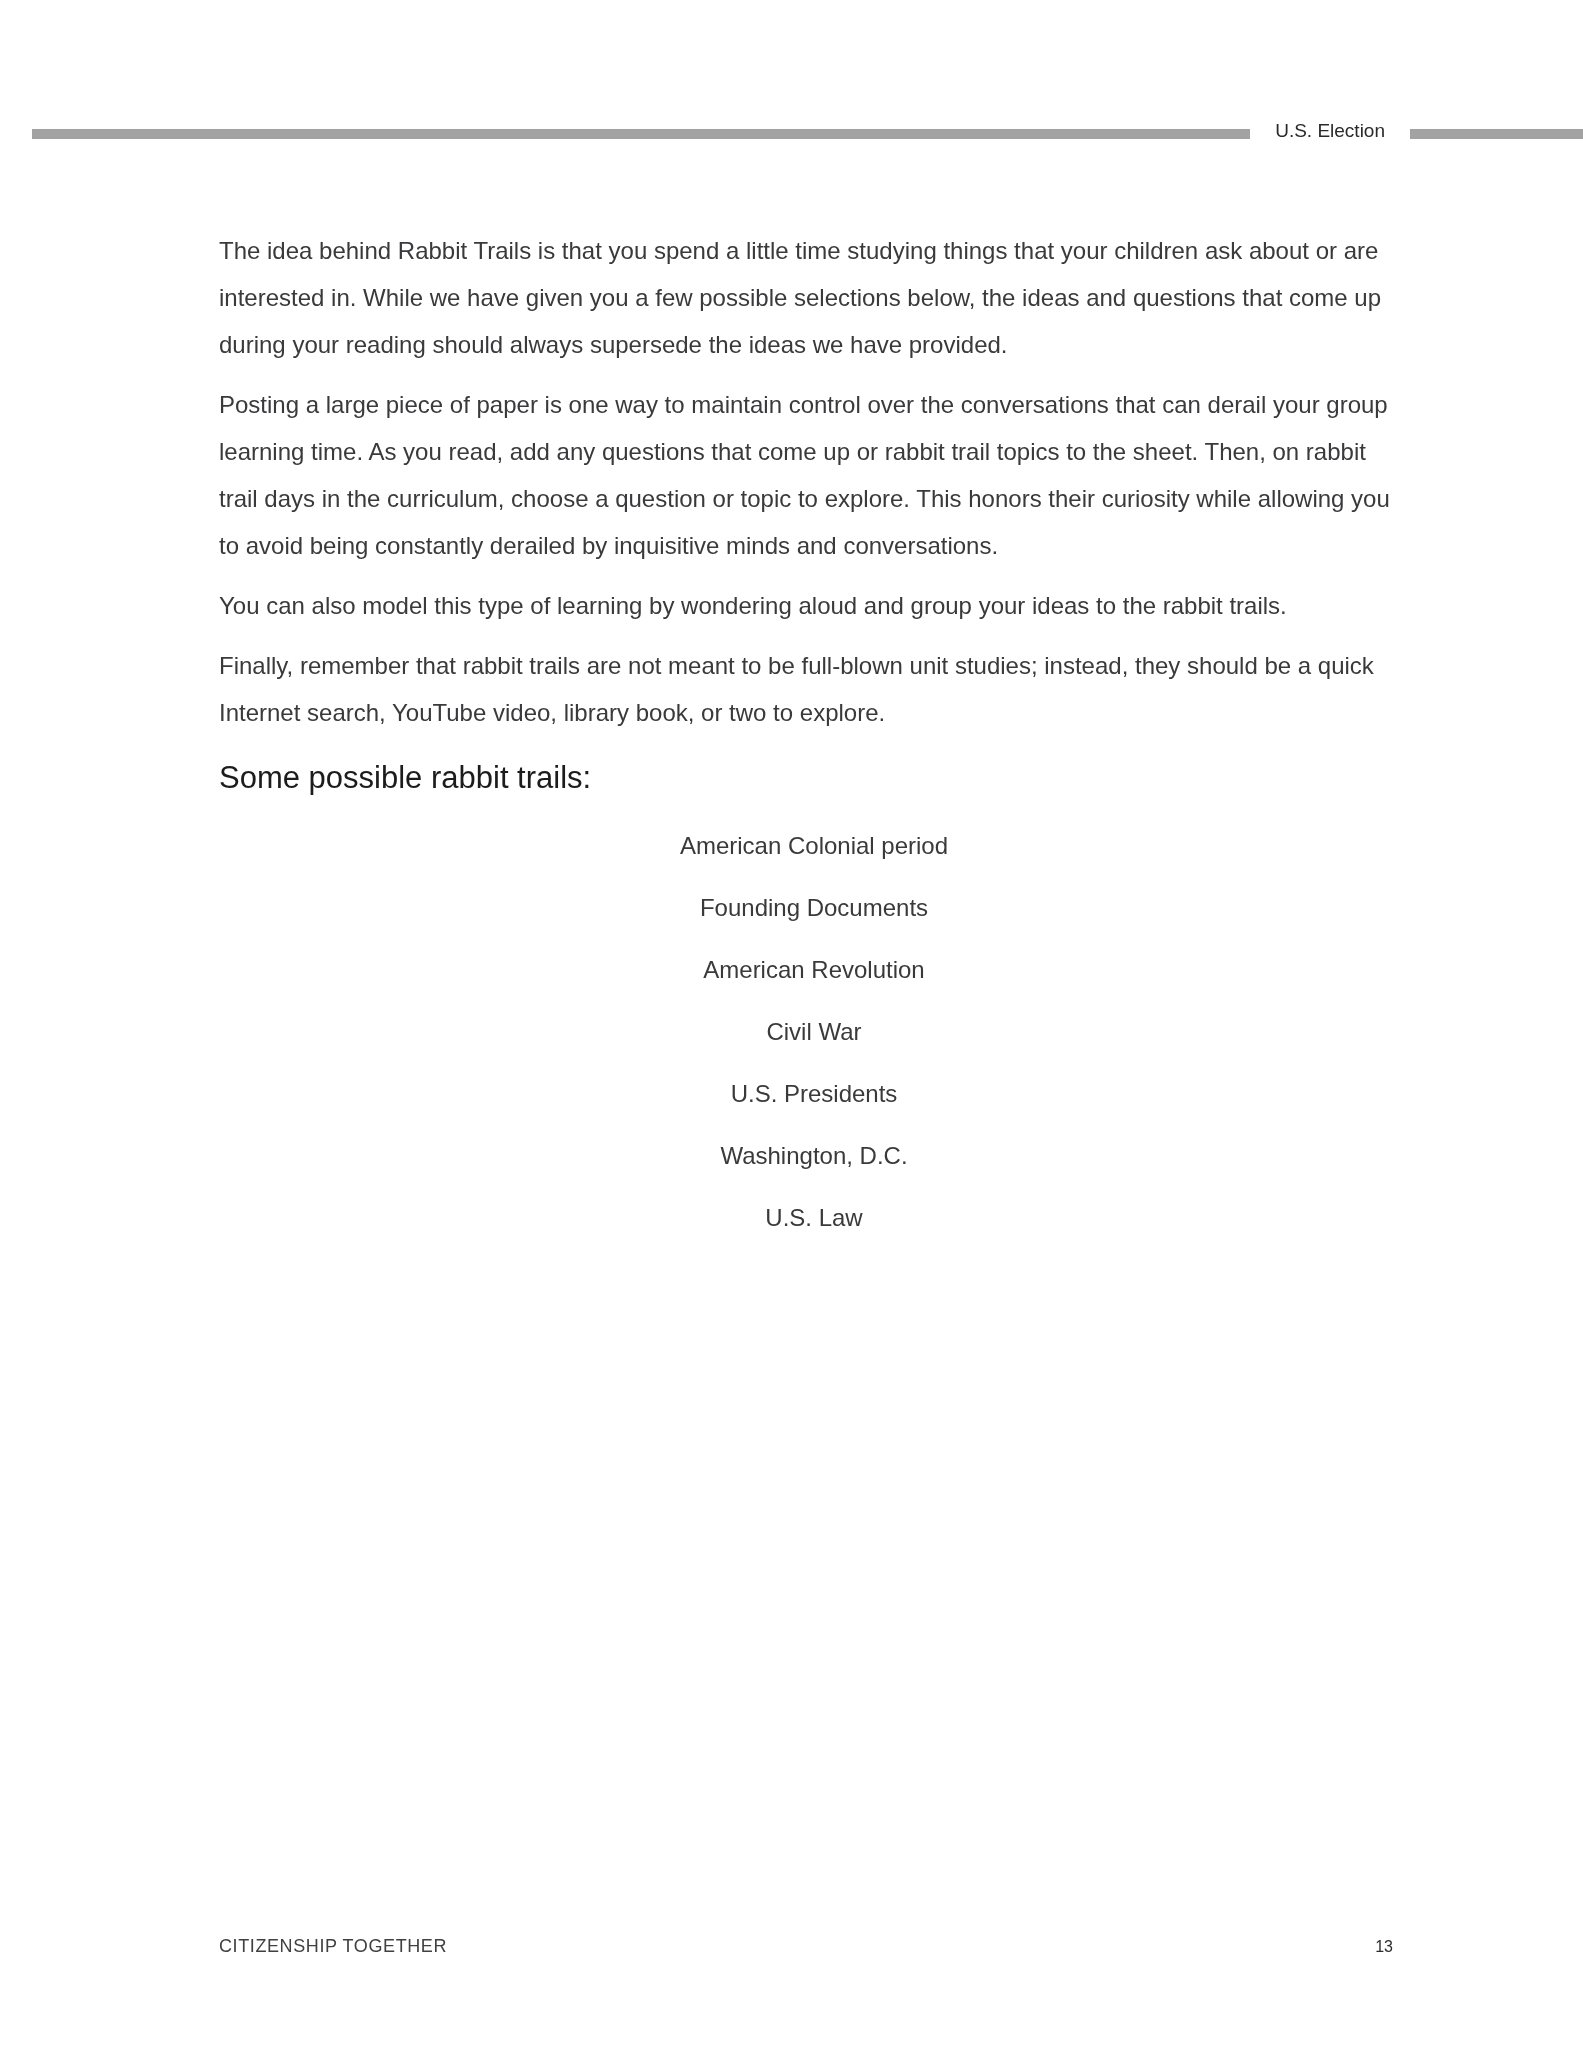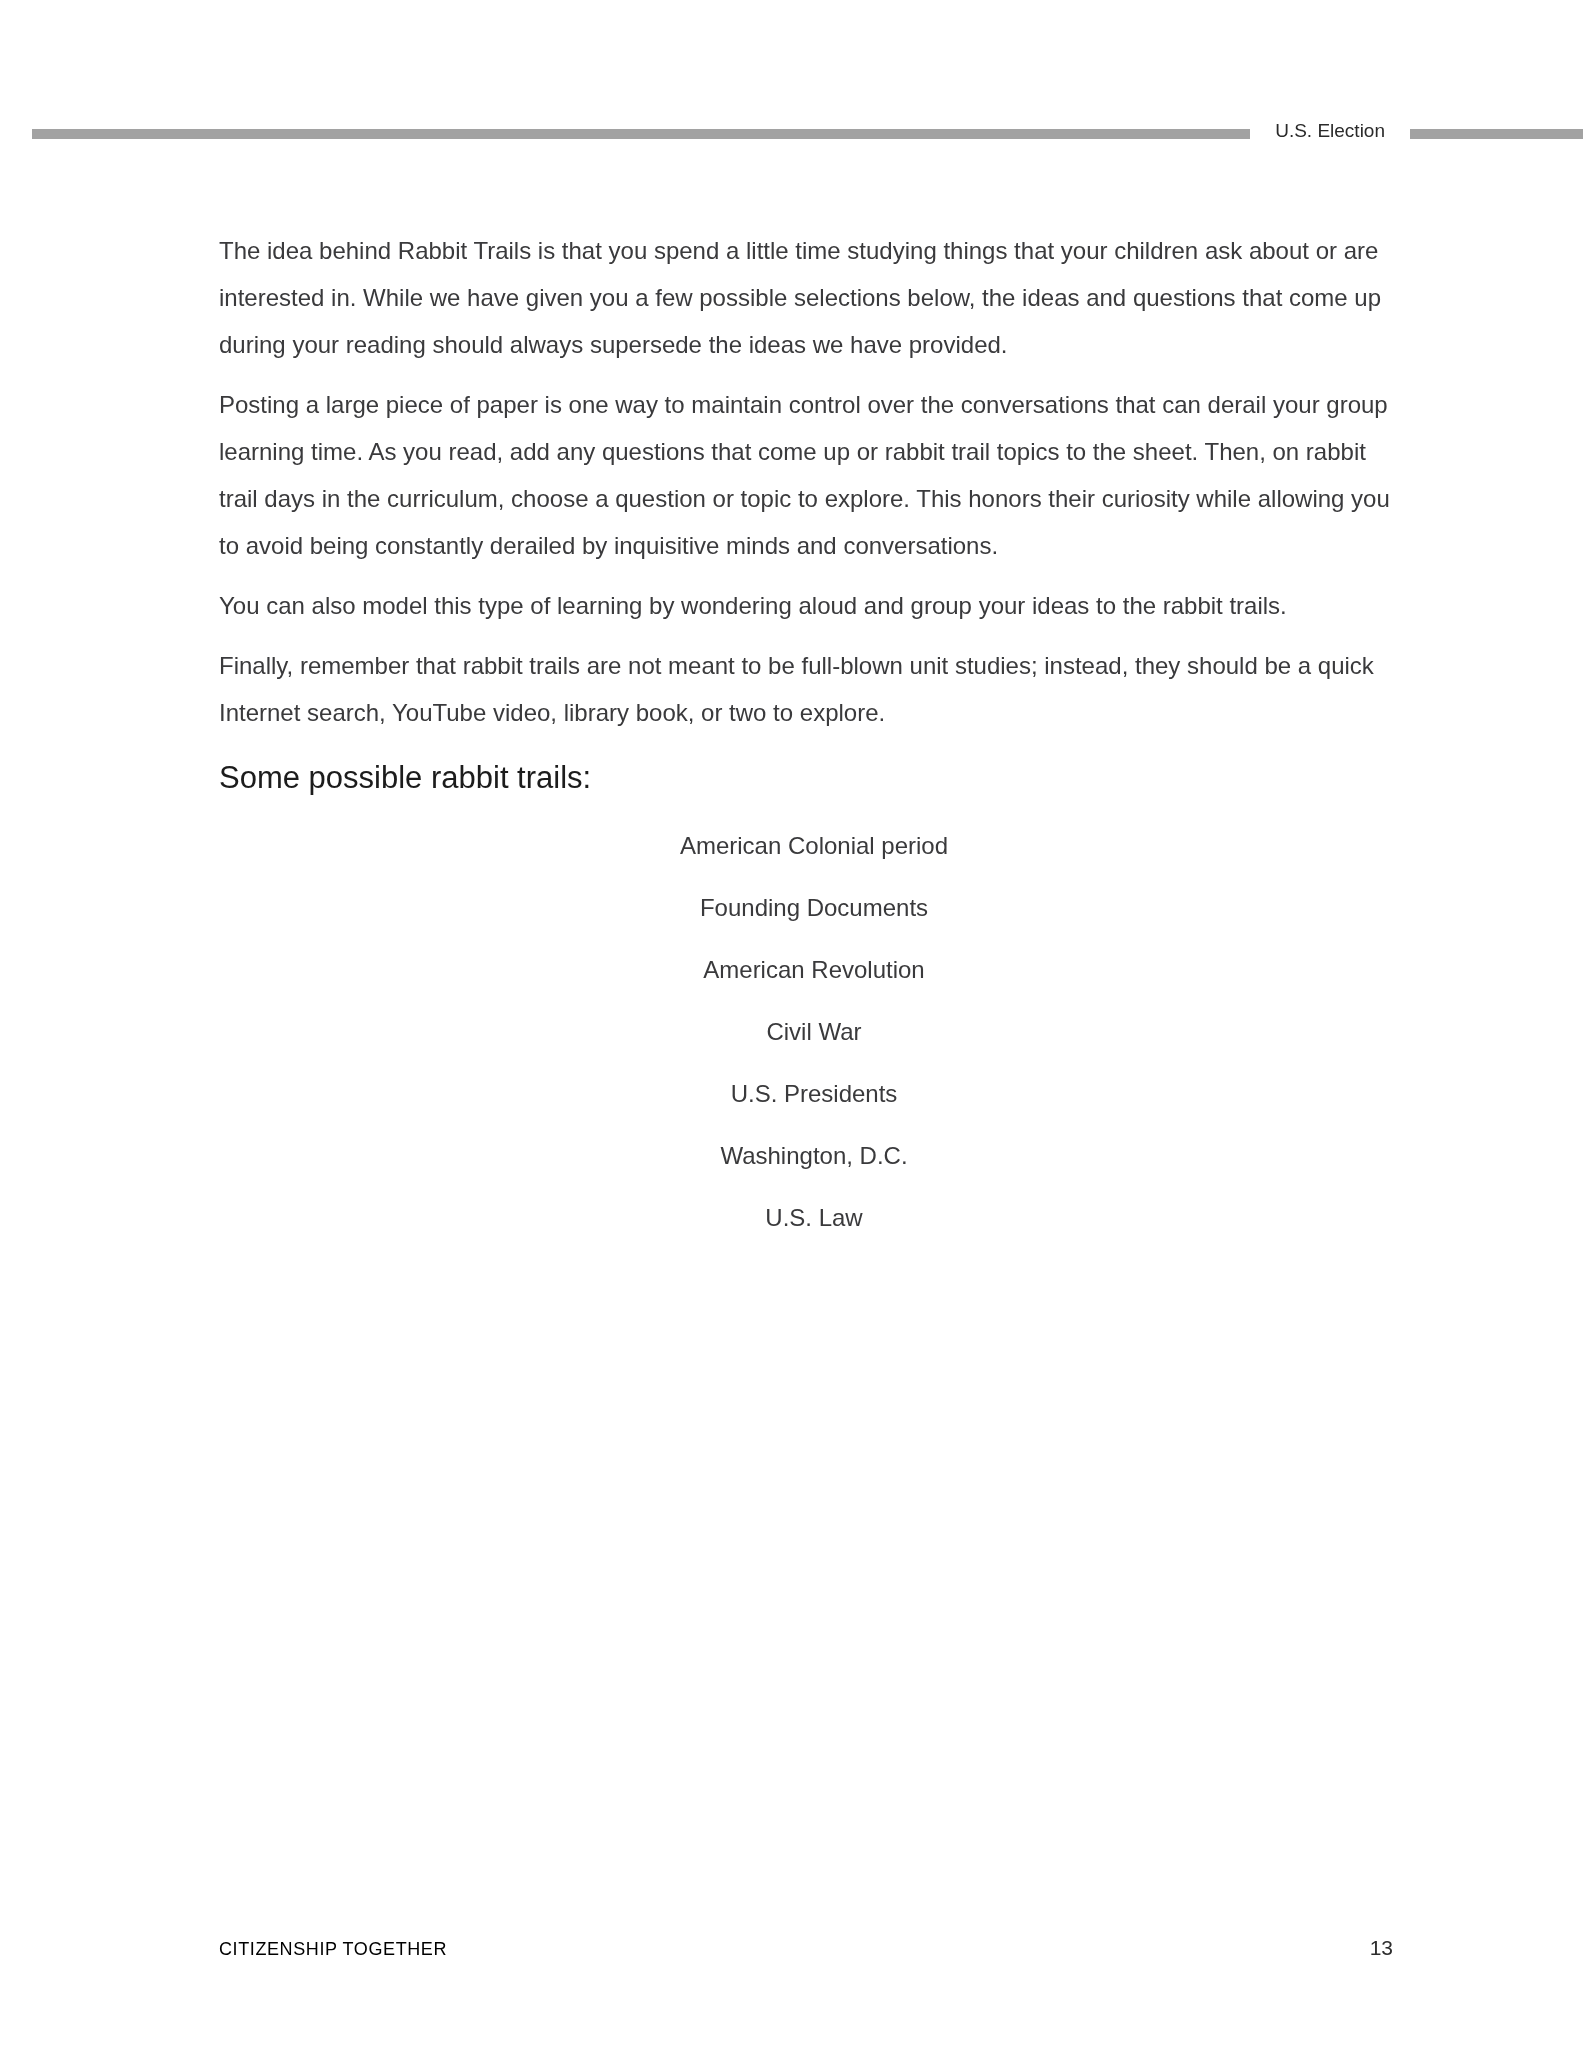--- a/index.html
+++ b/index.html
@@ -76,24 +76,24 @@
     left: 187px;
     right: 190px;
     top: 1904px;
     display: flex;
     justify-content: space-between;
     align-items: baseline;
   }
   .footer-brand {
     font-size: 18px;
     letter-spacing: 0.6px;
-    color: #000000;
+    color: #404040;
   }
   .footer-page-number {
-    font-size: 21px;
+    font-size: 16px;
     color: #2d2d2d;
     text-align: right;
   }
 </style>
 </head>
 <body>
 
 <header class="header-rule">
   <div class="rule-bar left"></div>
   <span class="header-label">U.S. Election</span>

